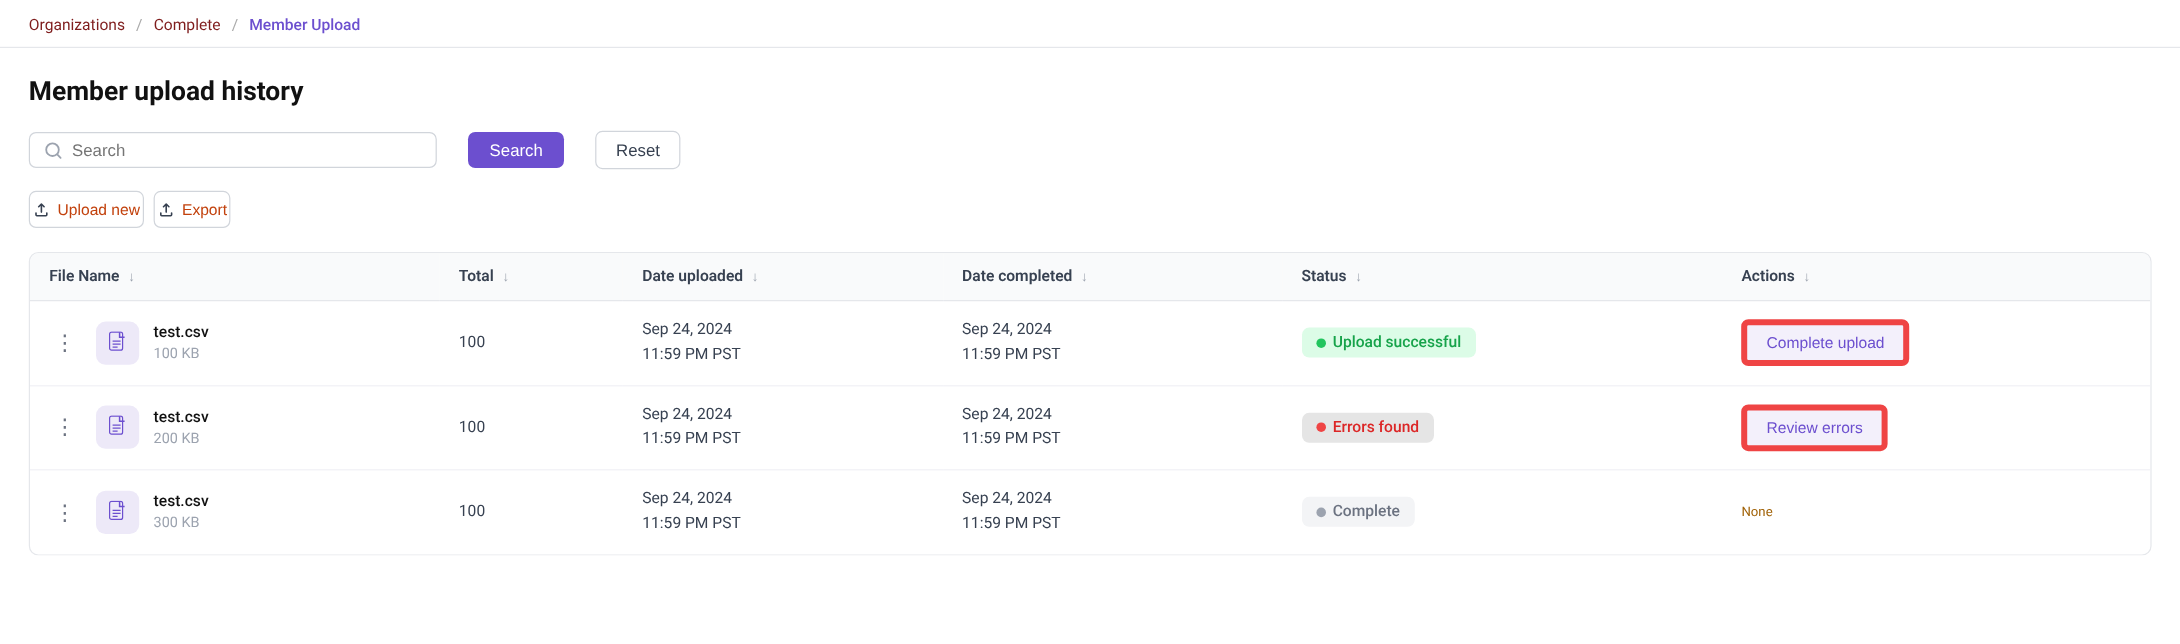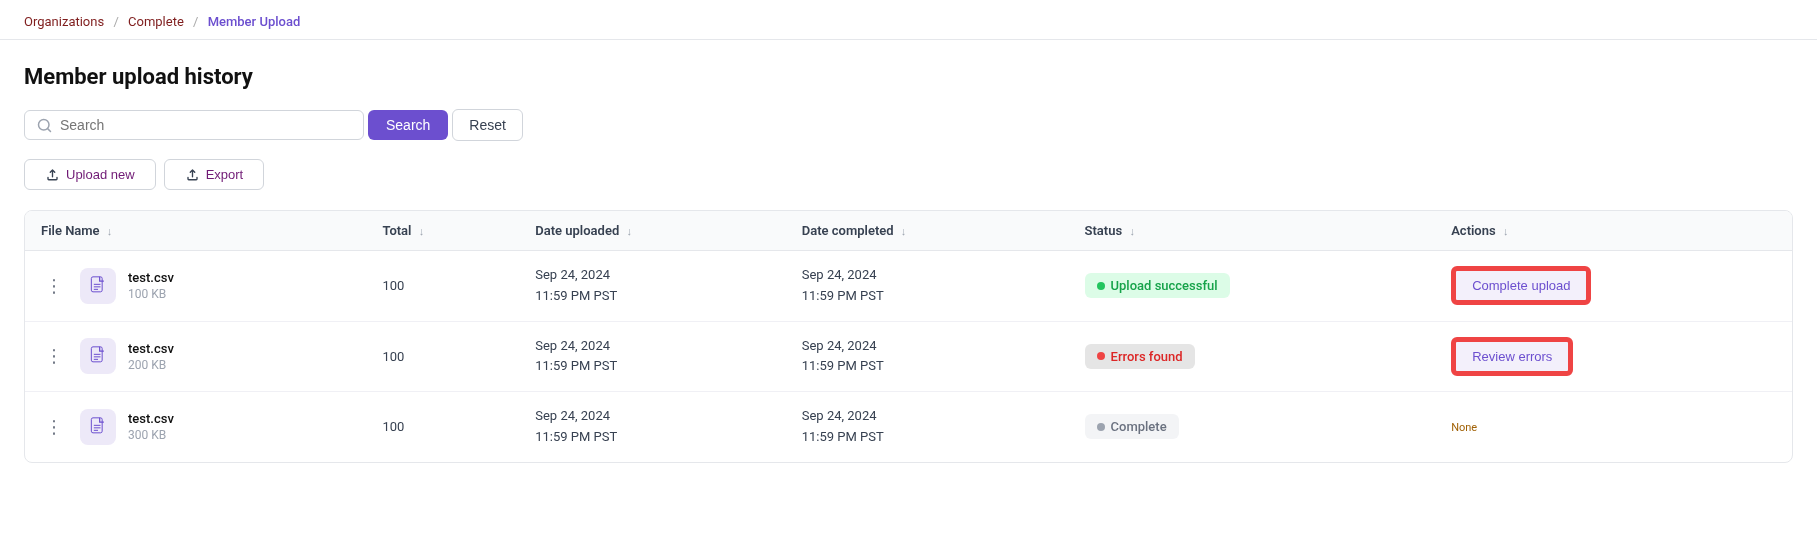--- a/index.html
+++ b/index.html
@@ -27,21 +27,21 @@
     .page-title {
       font-size: 22px;
       font-weight: 700;
       color: #111;
       margin-bottom: 20px;
     }
 
     .search-row {
       display: flex;
       align-items: center;
-      gap: 4px;
+      gap: 26px;
       margin-bottom: 18px;
     }
     .search-input-wrap {
       display: flex;
       align-items: center;
       border: 1px solid #d1d5db;
       border-radius: 6px;
       padding: 6px 12px;
       width: 340px;
       background: #fff;
@@ -118,25 +118,25 @@
       display: flex;
       align-items: center;
       gap: 8px;
     }
     .btn-upload-new, .btn-export {
       display: flex;
       align-items: center;
       gap: 6px;
       border: 1px solid #d1d5db;
       border-radius: 6px;
-      padding: 7px 20px;
-      font-size: 13px;
-      cursor: pointer;
-      background: #fff;
-      color: #701a75;
+      padding: 7px 2px;
+      font-size: 13px;
+      cursor: pointer;
+      background: #fff;
+      color: #c2410c;
     }
 
     .table-wrap {
       border: 1px solid #e5e7eb;
       border-radius: 8px;
       overflow: hidden;
     }
     table {
       width: 100%;
       border-collapse: collapse;

